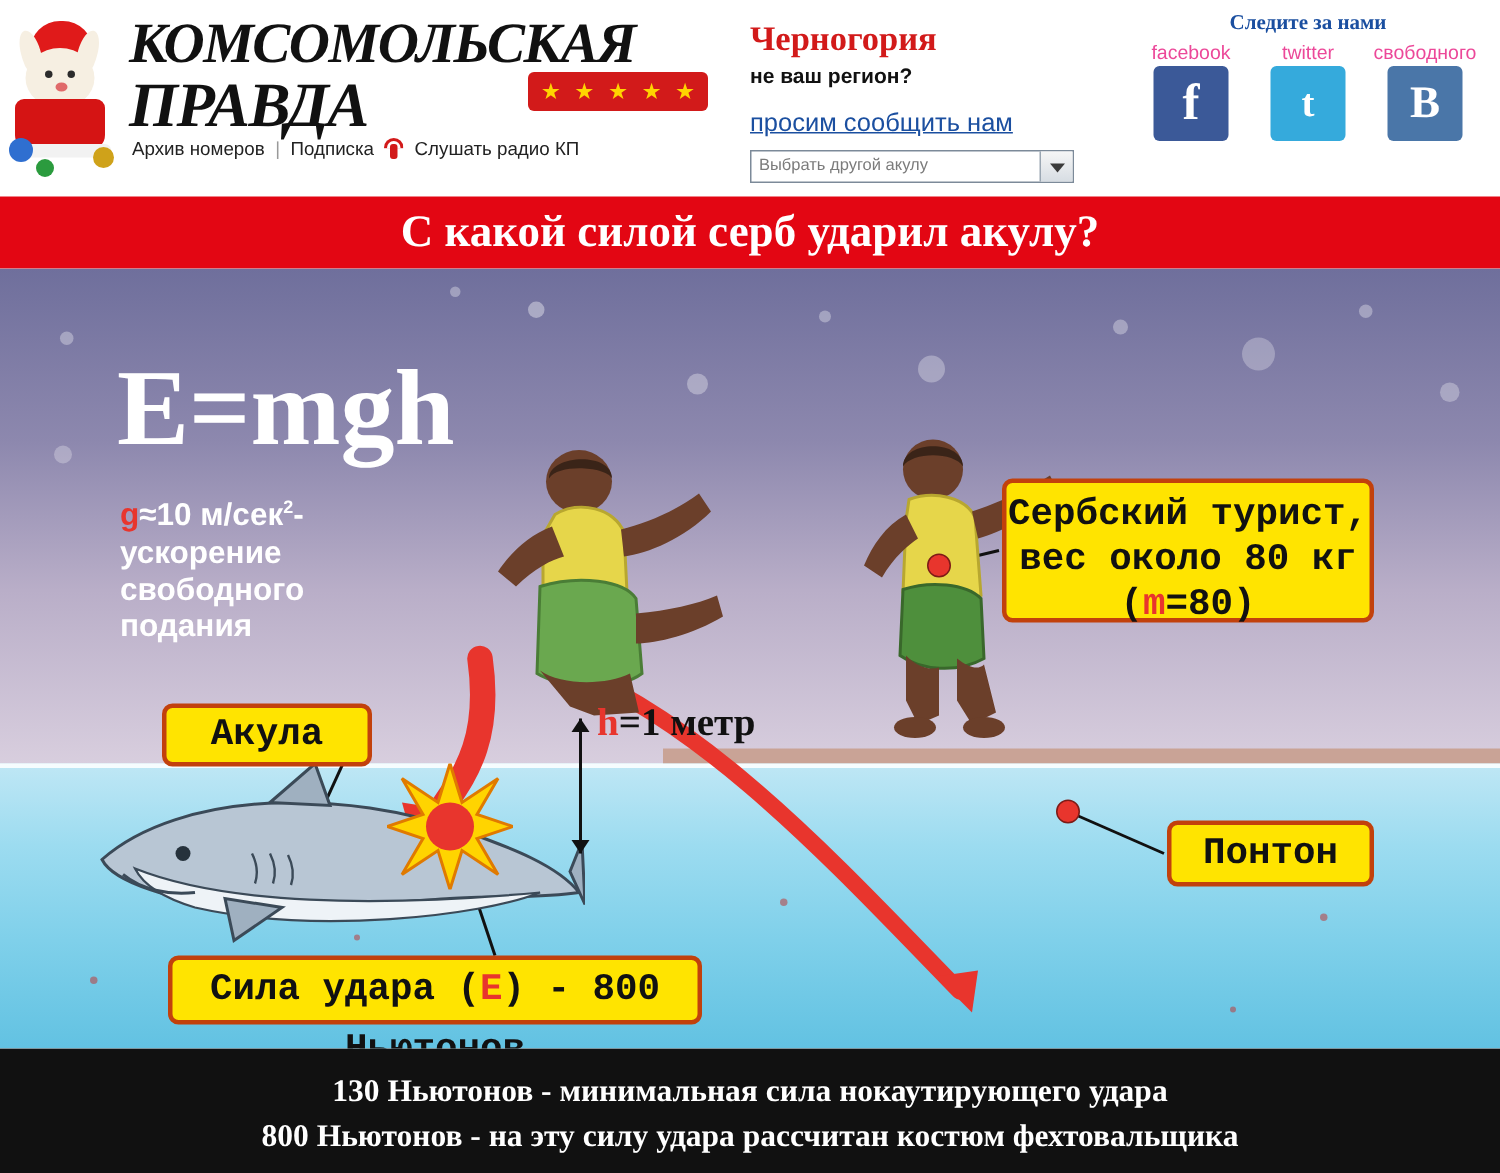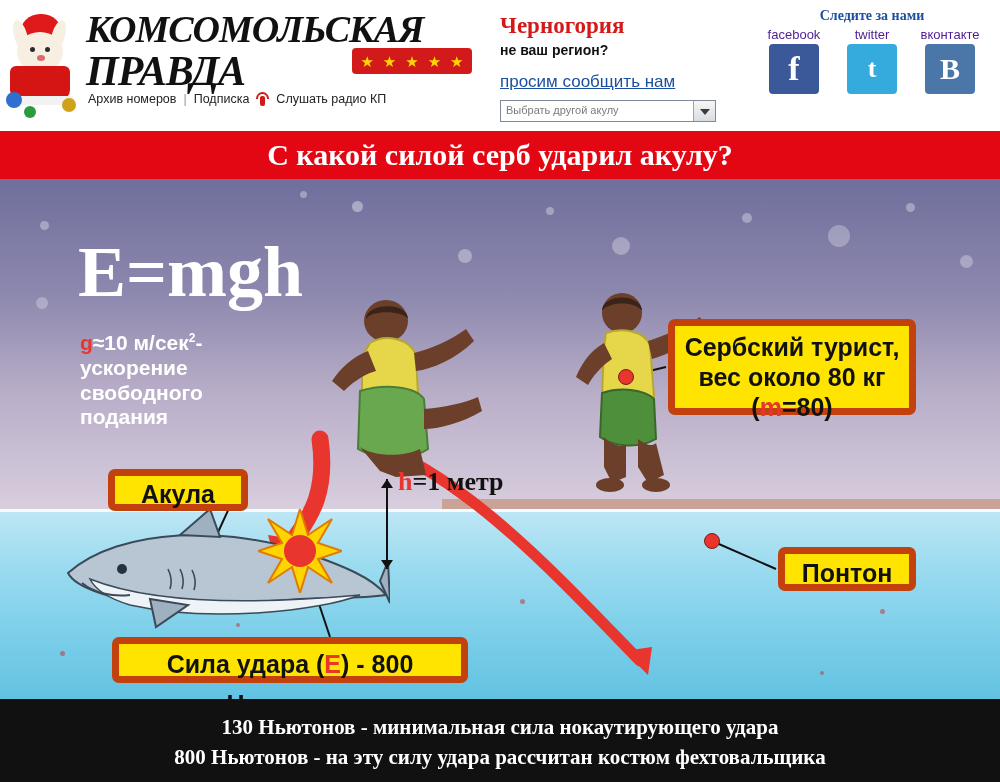--- a/index.html
+++ b/index.html
@@ -52,21 +52,21 @@
   .region-title{font-family:"Liberation Serif", serif;font-weight:bold;font-size:23px;color:#d21a1a;line-height:1.05;}
   .region-sub{font-weight:bold;font-size:14px;color:#111;margin-top:4px;}
   .region-link{font-size:17px;color:#1b4fa0;text-decoration:underline;margin-top:14px;display:block;}
   .region-select{margin-top:8px;width:216px;height:22px;border:1px solid #7c8a99;background:#ffffff;font-size:11px;color:#7b7b7b;position:relative;box-sizing:border-box;padding:3px 24px 0 5px;}
   .region-select .arrow{position:absolute;right:0;top:0;width:21px;height:20px;background:linear-gradient(#f6f6f6,#d7dde3);border-left:1px solid #9aa6b2;}
   .region-select .arrow:after{content:"";position:absolute;left:6px;top:8px;border-left:5px solid transparent;border-right:5px solid transparent;border-top:6px solid #3b3b3b;}
 
   .hdr-social{position:absolute;left:752px;top:8px;width:240px;text-align:center;}
   .soc-title{font-family:"Liberation Serif", serif;font-weight:bold;font-size:14px;color:#1b4fa0;}
   .soc-names{display:flex;justify-content:space-between;margin-top:3px;padding:0 6px;}
-  .soc-names span{font-size:13px;color:#4c1d95;width:72px;text-align:center;}
+  .soc-names span{font-size:13px;color:#ec4899;width:72px;text-align:center;}
   .soc-icons{display:flex;justify-content:space-between;margin-top:2px;padding:0 6px;}
   .soc-ico{width:50px;height:50px;border-radius:4px;color:#fff;font-family:"Liberation Serif", serif;font-weight:bold;font-size:34px;line-height:50px;text-align:center;margin:0 auto;}
   .soc-cell{width:72px;}
   .ico-fb{background:#3b5998;}
   .ico-tw{background:#35aadc;font-size:26px;}
   .ico-vk{background:#4a76a8;font-size:30px;}
 
   
   .titlebar{
     height:48px;background:#e30613;display:flex;align-items:center;justify-content:center;
@@ -90,22 +90,22 @@
   .pontoon-bot{position:absolute;left:442px;top:346px;width:558px;height:32px;background:#94a083;}
 
   .formula{position:absolute;left:78px;top:52px;font-family:"Liberation Serif", serif;font-weight:bold;
            font-size:72px;color:#ffffff;letter-spacing:0px;}
 
   .gtext{position:absolute;left:80px;top:152px;width:190px;color:#ffffff;font-weight:bold;font-size:21px;line-height:1.18;}
   .gtext .g{color:#e8352d;}
   .sup{font-size:12px;vertical-align:super;}
 
   
-  .lbl{position:absolute;background:#ffe400;border:7px solid #c2410c;border-radius:7px;
-       font-family:Liberation Sans, sans-serif;font-weight:bold;color:#111;text-align:center;box-sizing:border-box;}
+  .lbl{position:absolute;background:#ffe400;border:3px solid #c2410c;border-radius:7px;
+       font-family:Liberation Mono, monospace;font-weight:bold;color:#111;text-align:center;box-sizing:border-box;}
   .lbl-shark{left:108px;top:290px;width:140px;height:42px;font-size:25px;line-height:36px;}
   .lbl-tourist{left:668px;top:140px;width:248px;height:96px;font-size:25px;line-height:30px;padding-top:6px;}
   .lbl-tourist .m{color:#e8352d;}
   .lbl-ponton{left:778px;top:368px;width:138px;height:44px;font-size:25px;line-height:38px;}
   .lbl-force{left:112px;top:458px;width:356px;height:46px;font-size:25px;line-height:40px;}
   .lbl-force .e{color:#e8352d;}
   .dot{position:absolute;width:14px;height:14px;border-radius:50%;background:#e8352d;border:1px solid #7d1b17;}
 
   .hmark{position:absolute;left:386px;top:300px;width:2px;height:90px;background:#111;}
   .hmark:before{content:"";position:absolute;left:-5px;top:0;border-left:6px solid transparent;border-right:6px solid transparent;border-bottom:9px solid #111;}
@@ -179,21 +179,21 @@
         <span>Выбрать другой акулу</span>
         <span class="arrow"></span>
       </div>
     </div>
 
     <div class="hdr-social">
       <div class="soc-title">Следите за нами</div>
       <div class="soc-names">
         <span>facebook</span>
         <span>twitter</span>
-        <span>вконтакте</span>
+        <span>свободного</span>
       </div>
       <div class="soc-icons">
         <div class="soc-cell">
             <div class="soc-ico ico-fb">f</div>
           </div>
         <div class="soc-cell">
             <div class="soc-ico ico-tw">t</div>
           </div>
         <div class="soc-cell">
             <div class="soc-ico ico-vk">B</div>

